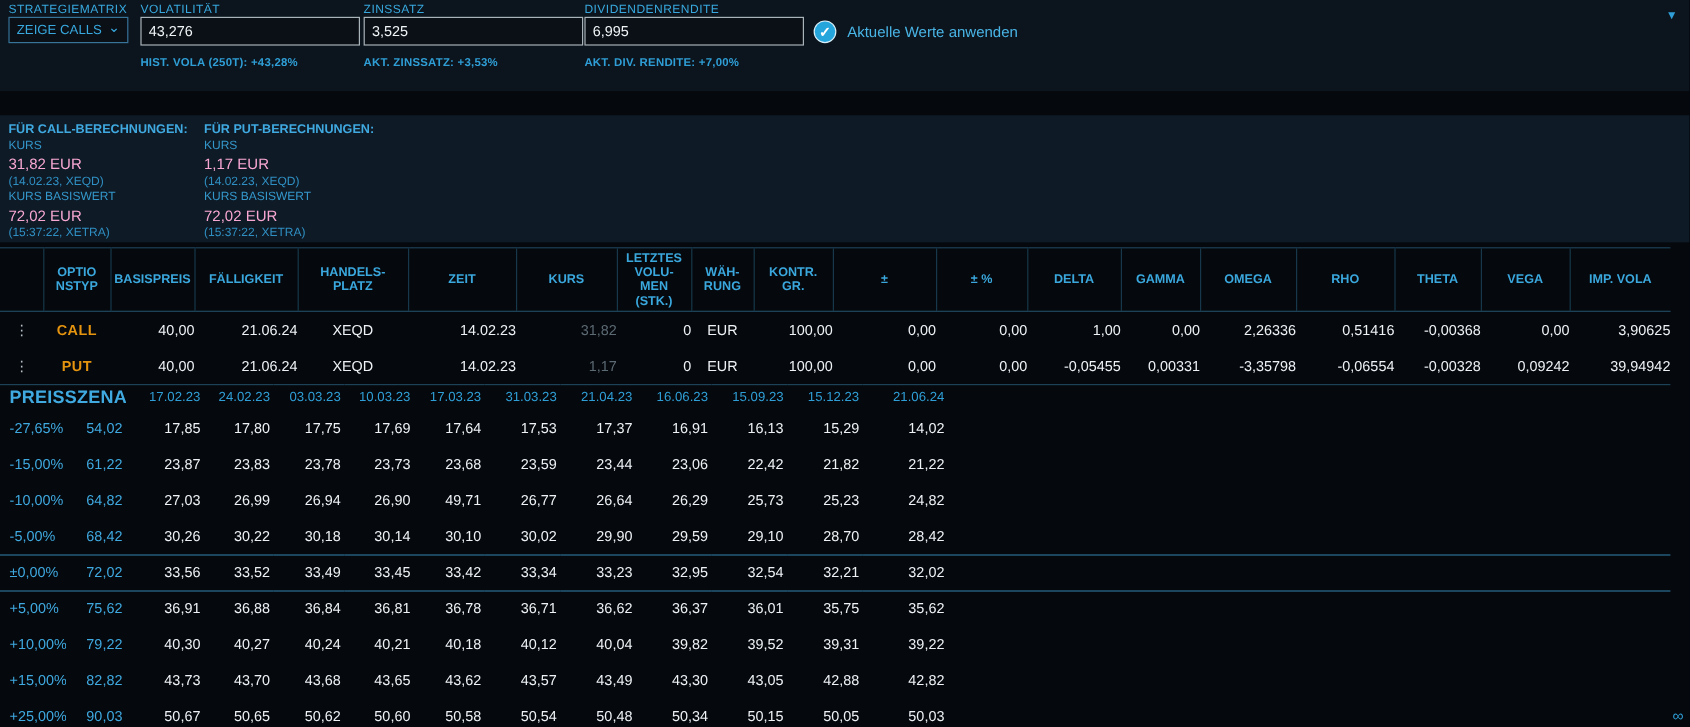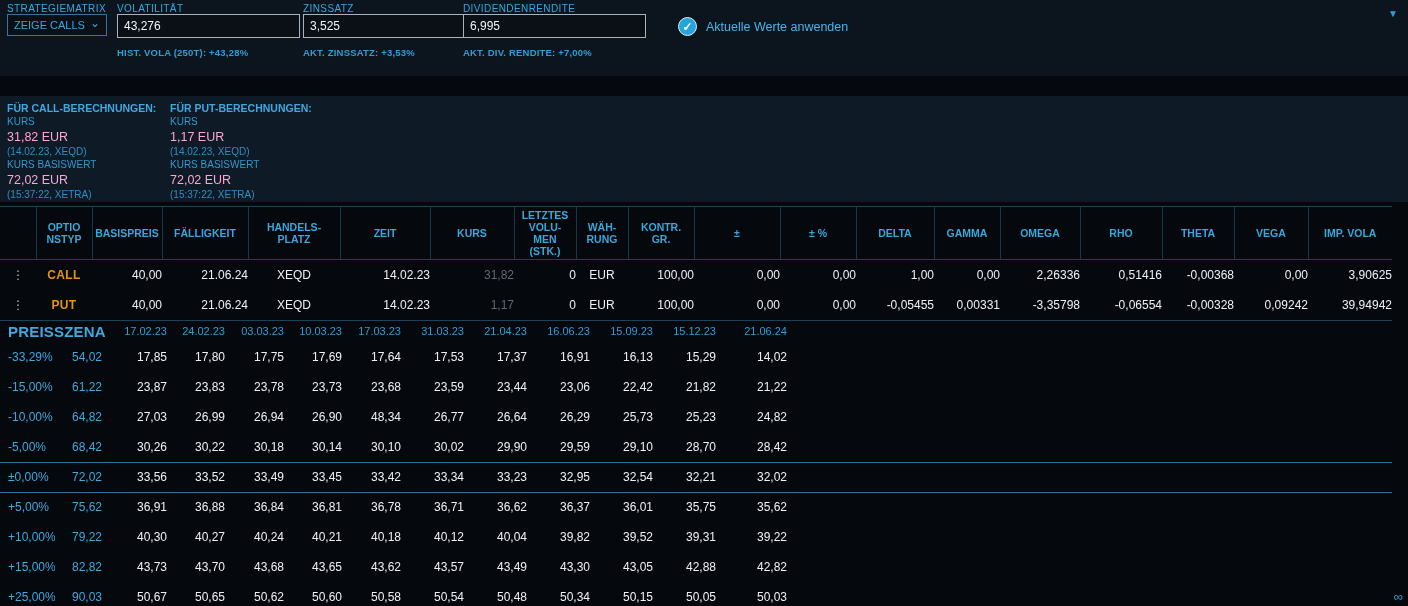--- a/index.html
+++ b/index.html
@@ -96,21 +96,21 @@
       <input class="tb-input" value="43,276" style="">
       <div class="tb-hint">HIST. VOLA (250T): +43,28%</div>
     </div>
 
     <div class="tb-group" style="left:303px">
       <div class="tb-label">ZINSSATZ</div>
       <input class="tb-input" value="3,525" style="">
       <div class="tb-hint">AKT. ZINSSATZ: +3,53%</div>
     </div>
 
-    <div class="tb-group" style="left:463px">
+    <div class="tb-group" style="left:487px">
       <div class="tb-label">DIVIDENDENRENDITE</div>
       <input class="tb-input" value="6,995" style="">
       <div class="tb-hint">AKT. DIV. RENDITE: +7,00%</div>
     </div>
 
     <div class="toggle">
       <span class="check-circle">✓</span>
       <span class="toggle-label">Aktuelle Werte anwenden</span>
     </div>
 
@@ -265,21 +265,21 @@
           <td class="scn-date al-r2">21.04.23</td>
           <td class="scn-date al-r2">16.06.23</td>
           <td class="scn-date al-r2">15.09.23</td>
           <td class="scn-date al-r2">15.12.23</td>
           <td class="scn-date al-r2">21.06.24</td>
           <td class="filler"></td>
         </tr>
     </tbody>
     <tbody id="scn-body">
         <tr>
-          <td class="scn-pct">-33,29%</td>
+          <td class="scn-pct">-27,65%</td>
           <td class="scn-price al-r2">54,02</td>
           <td class="scn-val al-r2">17,85</td>
           <td class="scn-val al-r2">17,80</td>
           <td class="scn-val al-r2">17,75</td>
           <td class="scn-val al-r2">17,69</td>
           <td class="scn-val al-r2">17,64</td>
           <td class="scn-val al-r2">17,53</td>
           <td class="scn-val al-r2">17,37</td>
           <td class="scn-val al-r2">16,91</td>
           <td class="scn-val al-r2">16,13</td>
@@ -303,21 +303,21 @@
           <td class="scn-val al-r2">21,22</td>
           <td class="filler"></td>
         </tr>
         <tr>
           <td class="scn-pct">-10,00%</td>
           <td class="scn-price al-r2">64,82</td>
           <td class="scn-val al-r2">27,03</td>
           <td class="scn-val al-r2">26,99</td>
           <td class="scn-val al-r2">26,94</td>
           <td class="scn-val al-r2">26,90</td>
-          <td class="scn-val al-r2">48,34</td>
+          <td class="scn-val al-r2">49,71</td>
           <td class="scn-val al-r2">26,77</td>
           <td class="scn-val al-r2">26,64</td>
           <td class="scn-val al-r2">26,29</td>
           <td class="scn-val al-r2">25,73</td>
           <td class="scn-val al-r2">25,23</td>
           <td class="scn-val al-r2">24,82</td>
           <td class="filler"></td>
         </tr>
         <tr>
           <td class="scn-pct">-5,00%</td>

